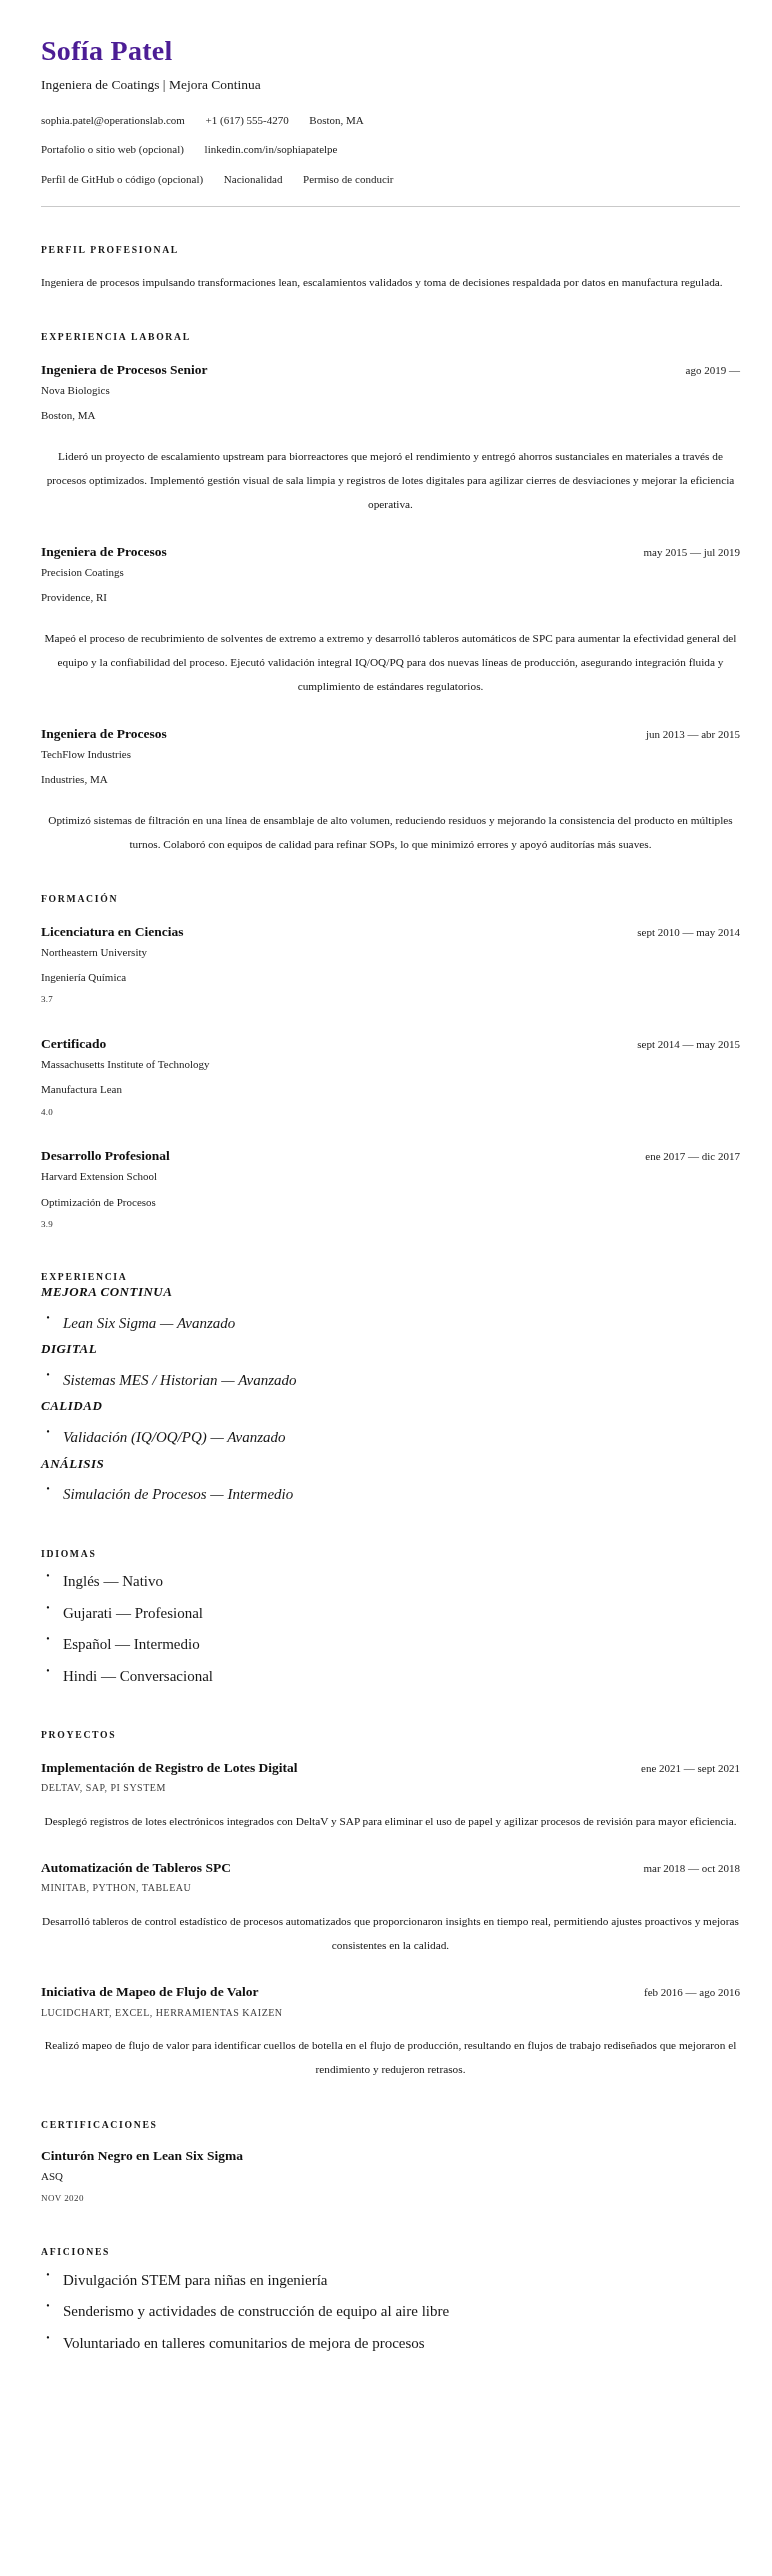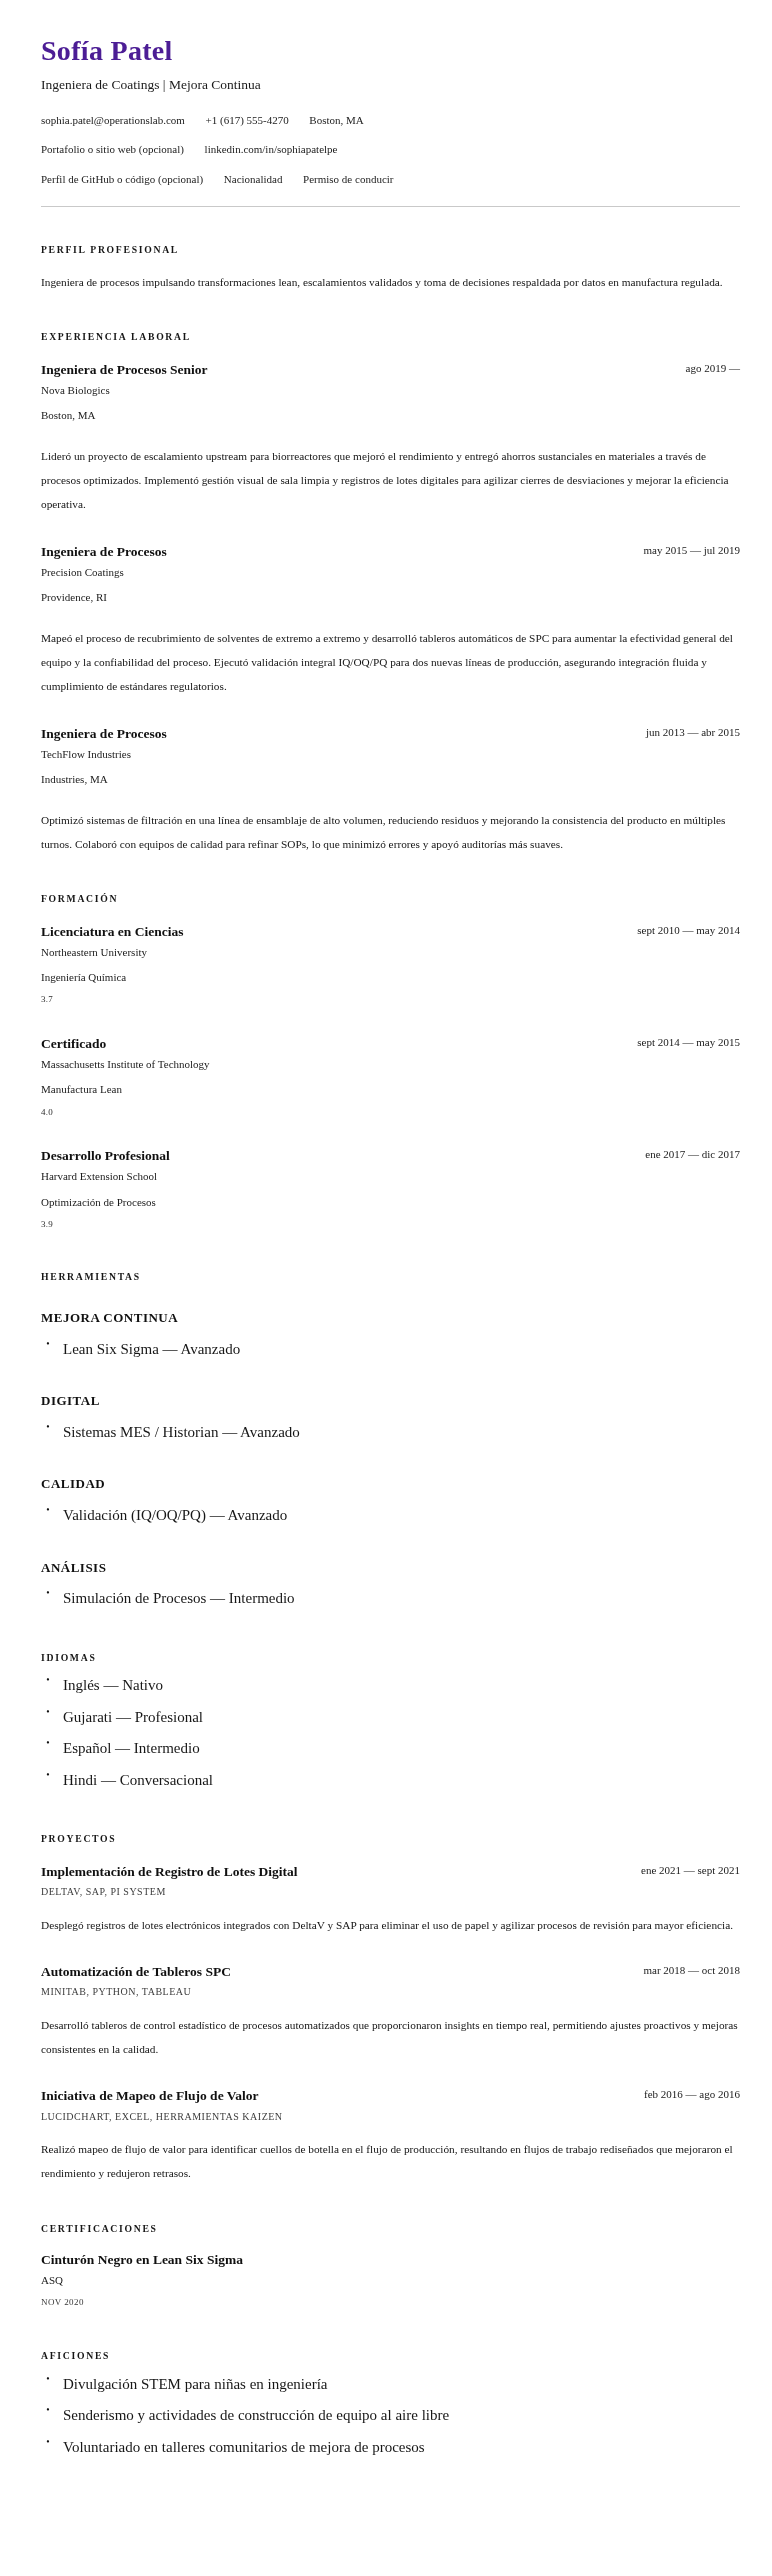--- a/index.html
+++ b/index.html
@@ -21,30 +21,30 @@
   .divider { border:none; border-top:0.6px solid #c9c9c9; margin-top:15.5px; }
 
   
   .section { margin-top:37px; }
   .section-title { font-size:9.7px; font-weight:700; letter-spacing:1.7px; color:#161616; }
   .profile-text { margin-top:15.5px; font-size:11.3px; line-height:2.1; max-width:698px; color:#151515; }
 
   
   .entry { margin-top:19.3px; margin-bottom:27px; }
   .entry:last-child { margin-bottom:0; }
-  .entry-head { display:flex; justify-content:space-between; align-items:flex-start; }
+  .entry-head { display:flex; justify-content:space-between; align-items:center; }
   .entry-title { font-size:13.5px; font-weight:700; color:#101010; }
   .entry-date { font-size:11px; color:#1b1b1b; white-space:nowrap; padding-left:15.5px; }
   .meta-line { font-size:11px; line-height:2.3; color:#1b1b1b; }
   .gpa { font-size:9px; line-height:2.1; color:#2c2c2c; letter-spacing:0.2px; }
-  .entry-desc { margin-top:15.5px; font-size:11.3px; line-height:2.15; max-width:700px; color:#151515; }
+  .entry-desc { margin-top:15.5px; font-size:11.3px; line-height:2.15; max-width:700px; color:#151515;text-align:center; }
   .tech-line { margin-top:6.4px; font-size:10px; letter-spacing:0.5px; color:#3d3d3d; }
 
   
-  .skill-group { margin-top:28px; }
+  .skill-group { margin-top:2px;font-style:italic; }
   .skill-cat { font-size:13px; font-weight:700; letter-spacing:0.5px; color:#111; }
 
   
   ul.blist { list-style:none; margin-top:7.7px; }
   ul.blist li { position:relative; padding-left:22px; font-size:15px; line-height:2.1; color:#171717; }
   ul.blist li::before { content:"•"; position:absolute; left:5.2px; top:0; font-size:9.7px; color:#111; }
 
   
   .cert-block { margin-top:18px; }
   .cert-date { font-size:9px; letter-spacing:0.4px; color:#3a3a3a; line-height:2.2; }
@@ -144,21 +144,21 @@
         <h3 class="entry-title">Desarrollo Profesional</h3>
         <span class="entry-date">ene 2017 — dic 2017</span>
       </div>
       <div class="meta-line">Harvard Extension School</div>
       <div class="meta-line">Optimización de Procesos</div>
       <div class="gpa">3.9</div>
     </div>
   </section>
 
   <section class="section">
-    <h2 class="section-title">HERRAMIENTAS</h2>
+    <h2 class="section-title">EXPERIENCIA</h2>
 
     <div class="skill-group">
       <h3 class="skill-cat">MEJORA CONTINUA</h3>
       <ul class="blist">
         <li>Lean Six Sigma — Avanzado</li>
       </ul>
     </div>
     <div class="skill-group">
       <h3 class="skill-cat">DIGITAL</h3>
       <ul class="blist">

